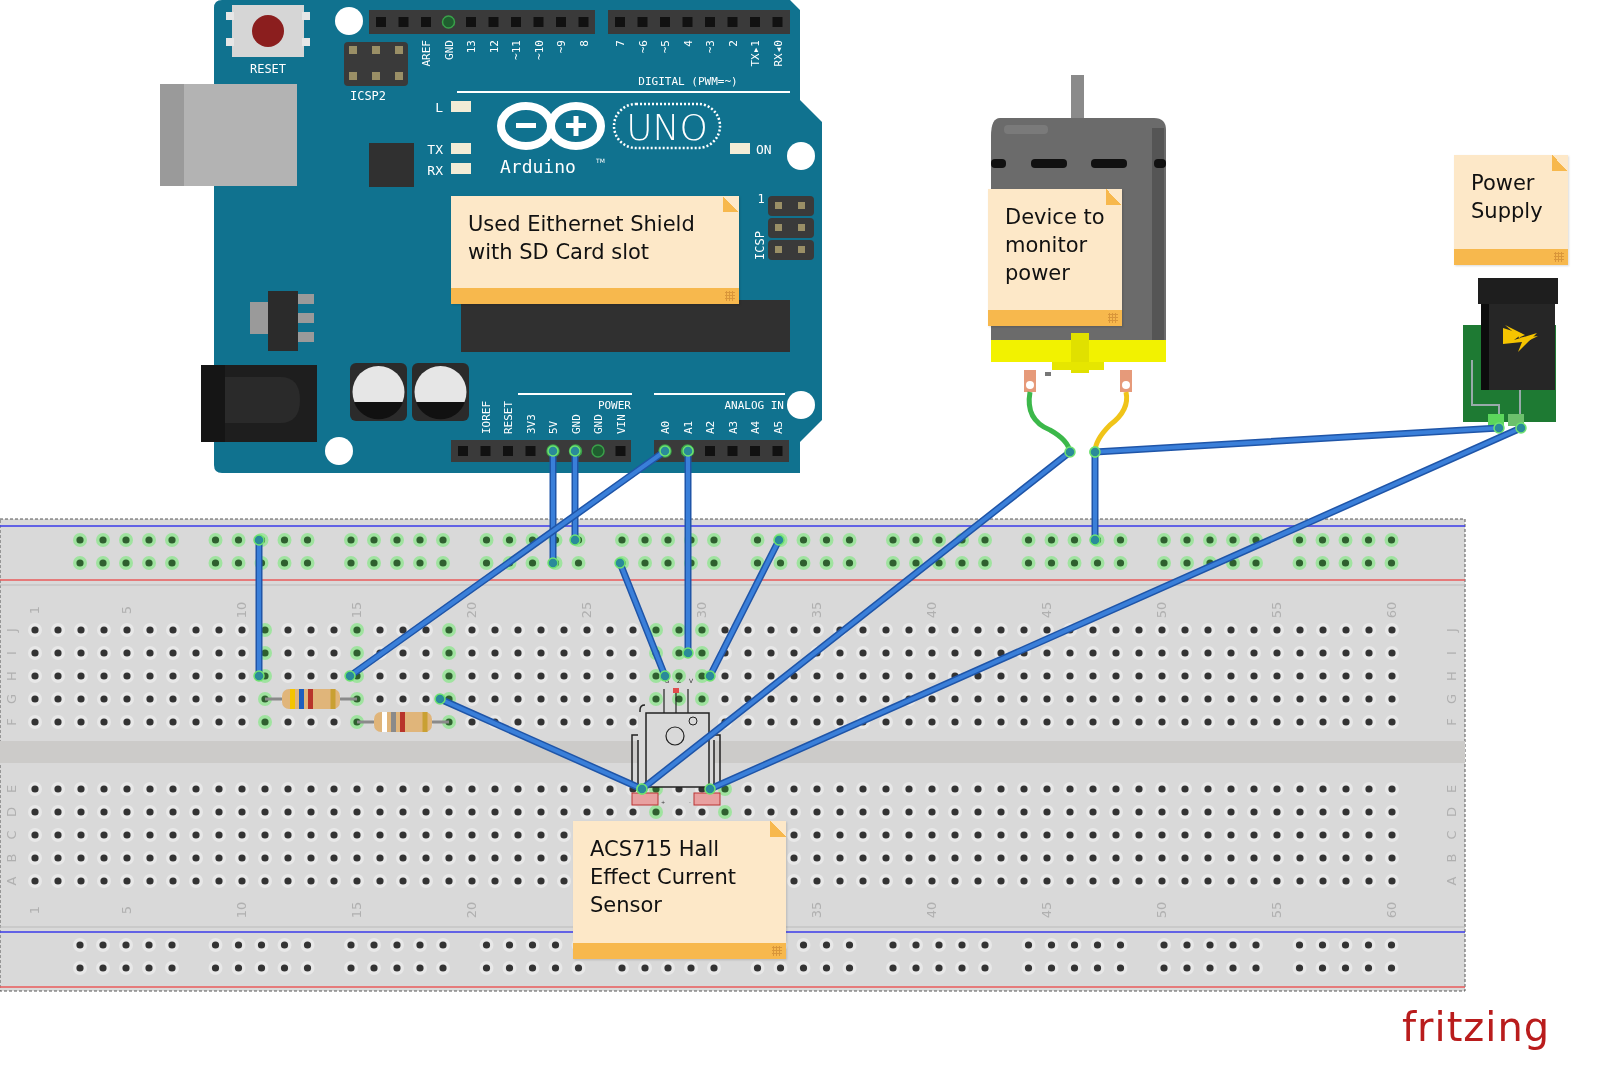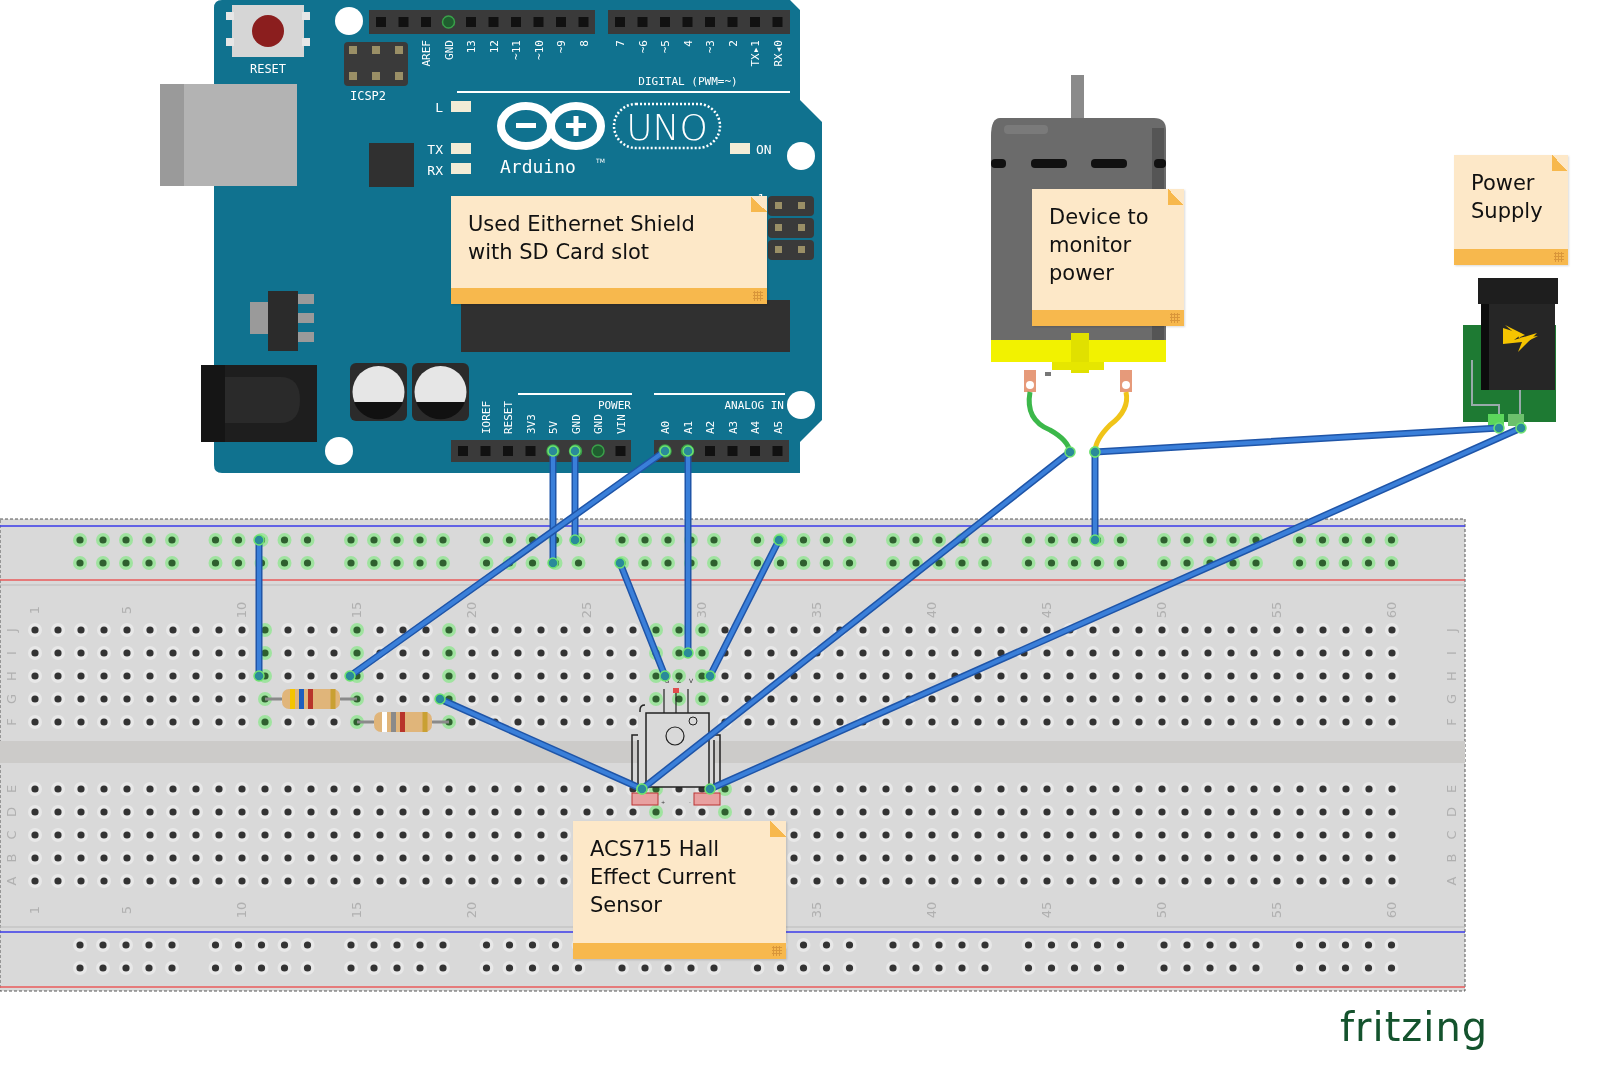--- a/index.html
+++ b/index.html
@@ -3,21 +3,21 @@
 <meta charset="utf-8">
 <style>
   html,body{margin:0;padding:0;background:#ffffff;}
   body{width:1600px;height:1071px;position:relative;overflow:hidden;font-family:"DejaVu Sans",sans-serif;}
   #stage{position:absolute;left:0;top:0;width:1600px;height:1071px;}
   .note{position:absolute;background:#fde8c8;box-shadow:1px 1px 2px rgba(0,0,0,0.15);color:#111;font-family:"DejaVu Sans",sans-serif;}
   .note .txt{position:absolute;left:17px;top:14px;right:12px;font-size:21px;line-height:28px;white-space:pre-line;}
   .note .fold2{position:absolute;right:0;top:0;width:16px;height:16px;background:linear-gradient(225deg,transparent 50%,#f7b84d 50%);}
   .note .bar{position:absolute;left:0;right:0;bottom:0;height:16px;background:#f7b84d;}
   .note .grip{position:absolute;right:4px;bottom:3px;width:10px;height:10px;background-image:radial-gradient(#d9963a 1px,transparent 1.2px);background-size:3px 3px;}
-  .fritz{position:absolute;left:1340px;top:1004px;font-family:"DejaVu Sans",sans-serif;font-size:40px;color:#14532d;letter-spacing:1px;}
+  .fritz{position:absolute;left:1402px;top:1004px;font-family:"DejaVu Sans",sans-serif;font-size:40px;color:#b91c1c;letter-spacing:1px;}
 </style>
 </head>
 <body>
 
 <div id="stage">
 <svg id="svg" width="1600" height="1071" viewBox="0 0 1600 1071" xmlns="http://www.w3.org/2000/svg">
 
   <g id="breadboard">
     <rect x="0" y="519" width="1465" height="472" fill="#d9d9d9" stroke="#555" stroke-dasharray="3,2" stroke-width="1"></rect>
     <rect x="0" y="741" width="1465" height="22" fill="#cccbc9"></rect>
@@ -3683,28 +3683,28 @@
         <g>
           <line x1="1521" y1="428" x2="710" y2="789" stroke="#1f55a8" stroke-width="7" stroke-linecap="round"></line>
           <line x1="1521" y1="428" x2="710" y2="789" stroke="#3a7fd9" stroke-width="4" stroke-linecap="round"></line>
           <circle cx="1521" cy="428" r="5" fill="#2a8a9a" stroke="#6fe36f" stroke-width="1.5"></circle>
           <circle cx="710" cy="789" r="5" fill="#2a8a9a" stroke="#6fe36f" stroke-width="1.5"></circle>
         </g>
       </g>
 </svg>
 
 
-<div class="note" style="left:451px;top:196px;width:288px;height:108px;padding-left:28px;">
+<div class="note" style="left:451px;top:196px;width:288px;height:108px;">
   <div class="fold2"></div>
   <div class="txt">Used Eithernet Shield
 with SD Card slot</div>
   <div class="bar"></div>
   <div class="grip"></div>
 </div>
-<div class="note" style="left:988px;top:189px;width:152px;height:137px;margin-left:44px;">
+<div class="note" style="left:988px;top:189px;width:134px;height:137px;">
   <div class="fold2"></div>
   <div class="txt">Device to
 monitor
 power</div>
   <div class="bar"></div>
   <div class="grip"></div>
 </div>
 <div class="note" style="left:1454px;top:155px;width:114px;height:110px;">
   <div class="fold2"></div>
   <div class="txt">Power

